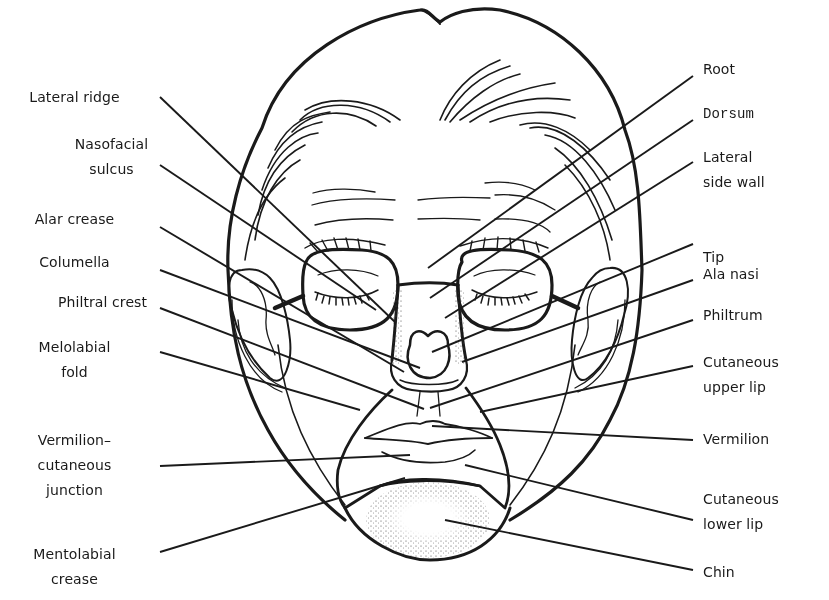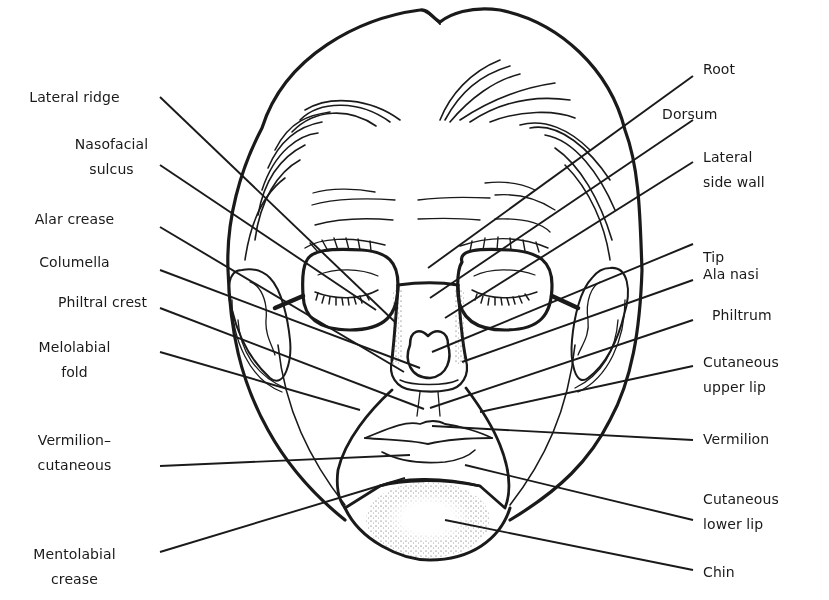--- a/index.html
+++ b/index.html
@@ -172,44 +172,45 @@
       <div class="lbl left" style="top: 290px; left: 0px; width: 149px; padding-left: 28px;">
         <span>Philtral crest</span>
       </div>
       <div class="lbl left" style="top: 335px; left: 0px; width: 149px;">
         <span>Melolabial</span>
         <span>fold</span>
       </div>
       <div class="lbl left" style="top: 428px; left: 0px; width: 149px;">
         <span>Vermilion–</span>
         <span>cutaneous</span>
+        <span>junction</span>
       </div>
       <div class="lbl left" style="top: 542px; left: 0px; width: 149px;">
         <span>Mentolabial</span>
         <span>crease</span>
       </div>
     </div>
   <div id="labels-right">
       <div class="lbl right" style="top: 57px; left: 703px;">
         <span>Root</span>
       </div>
-      <div class="lbl right" style="top: 102px; left: 662px;">
+      <div class="lbl right" style="top: 102px; left: 703px; font-family: Liberation Mono, monospace;">
         <span>Dorsum</span>
       </div>
       <div class="lbl right" style="top: 145px; left: 703px;">
         <span>Lateral</span>
         <span>side wall</span>
       </div>
       <div class="lbl right" style="top: 225px; left: 703px; margin-top: 20px;">
         <span>Tip</span>
       </div>
       <div class="lbl right" style="top: 262px; left: 703px;">
         <span>Ala nasi</span>
       </div>
-      <div class="lbl right" style="top: 303px; left: 703px; margin-left: 9px;">
+      <div class="lbl right" style="top: 303px; left: 703px;">
         <span>Philtrum</span>
       </div>
       <div class="lbl right" style="top: 350px; left: 703px;">
         <span>Cutaneous</span>
         <span>upper lip</span>
       </div>
       <div class="lbl right" style="top: 427px; left: 703px;">
         <span>Vermilion</span>
       </div>
       <div class="lbl right" style="top: 487px; left: 703px;">

